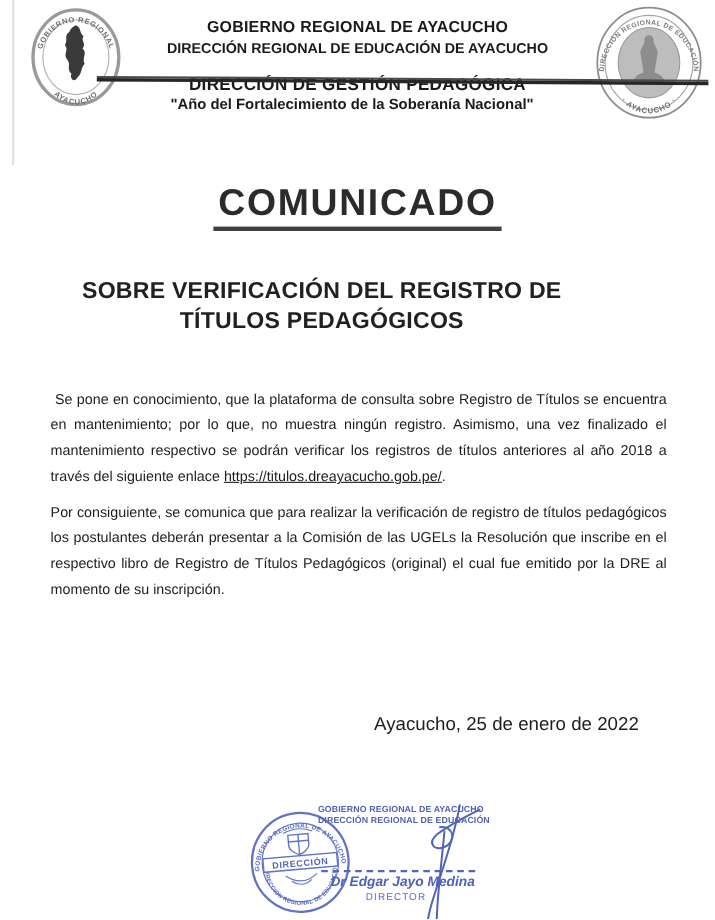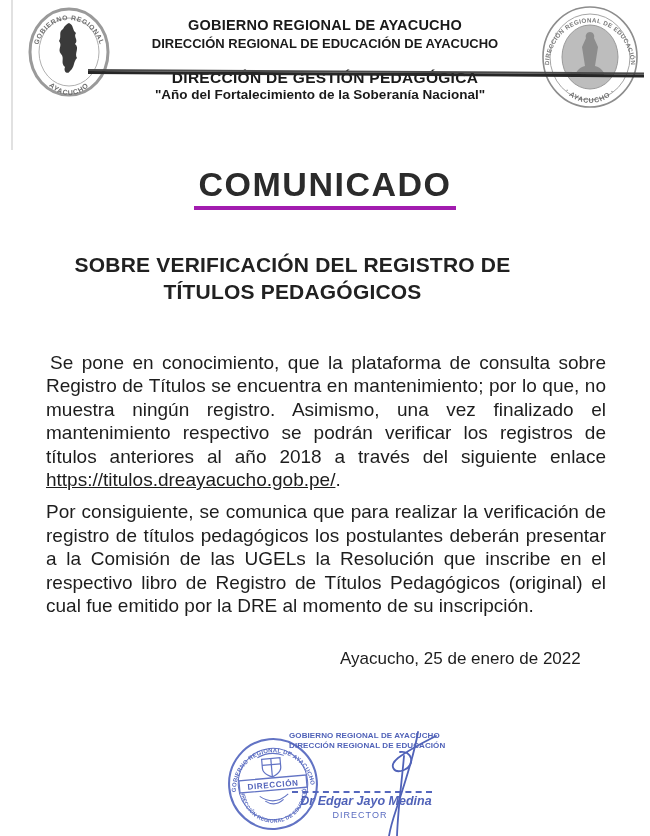--- a/index.html
+++ b/index.html
@@ -39,33 +39,33 @@
   .motto {
     position: absolute; left: 90px; top: 87px; width: 460px;
     text-align: center; font-size: 13.5px; font-weight: 700; color: #1a1a1a;
   }
 
   
   .title-wrap { position: absolute; left: 0; top: 165px; width: 650px; text-align: center; }
   .title {
     display: inline-block;
     font-size: 34px; font-weight: 700; letter-spacing: 1.5px; color: #2b2b2b;
-    border-bottom: 4px solid #a21caf; padding: 0 5px 2px 5px;
+    border-bottom: 4px solid #404040; padding: 0 5px 2px 5px;
   }
 
   .subtitle {
     position: absolute; left: 0; top: 252px; width: 585px;
     text-align: center; font-size: 21px; font-weight: 700; line-height: 1.27;
     color: #212121; letter-spacing: .2px;
   }
 
   
   .body-text {
     position: absolute; left: 46px; top: 351px; width: 560px;
-    font-size: 19px; line-height: 23.4px; text-align: justify; color: #1d1d1d;
+    font-size: 13px; line-height: 23.4px; text-align: justify; color: #1d1d1d;
   }
   .body-text p.p1 { text-indent: 4px; }
   .body-text p.p2 { margin-top: 9px; }
   .doc-link { color: inherit; text-decoration: underline; cursor: pointer; }
 
   .dateline {
     position: absolute; left: 340px; top: 649px;
     font-size: 17px; color: #1d1d1d;
   }
 

